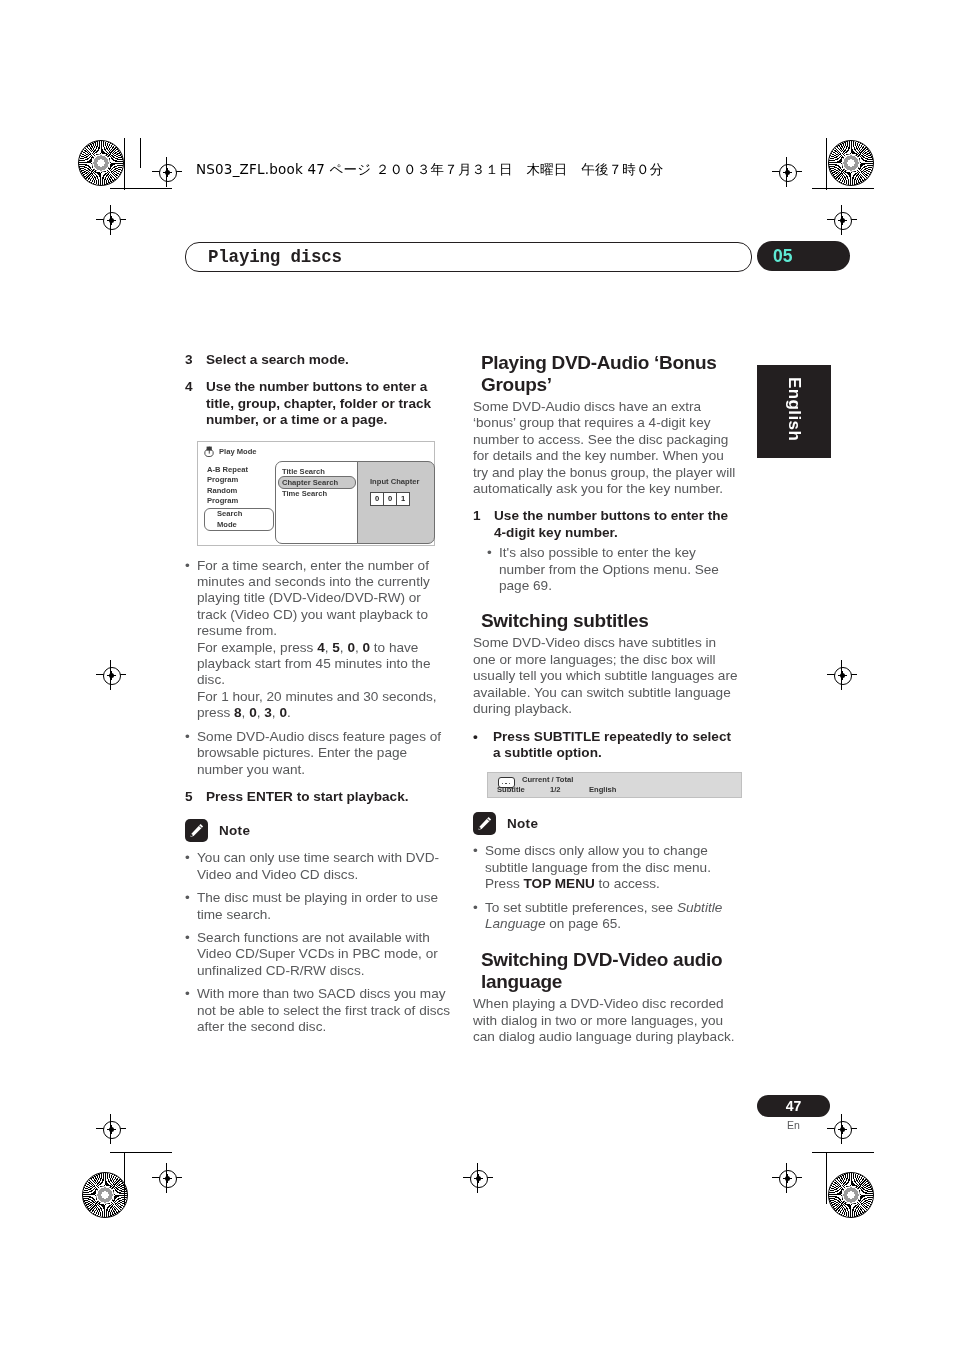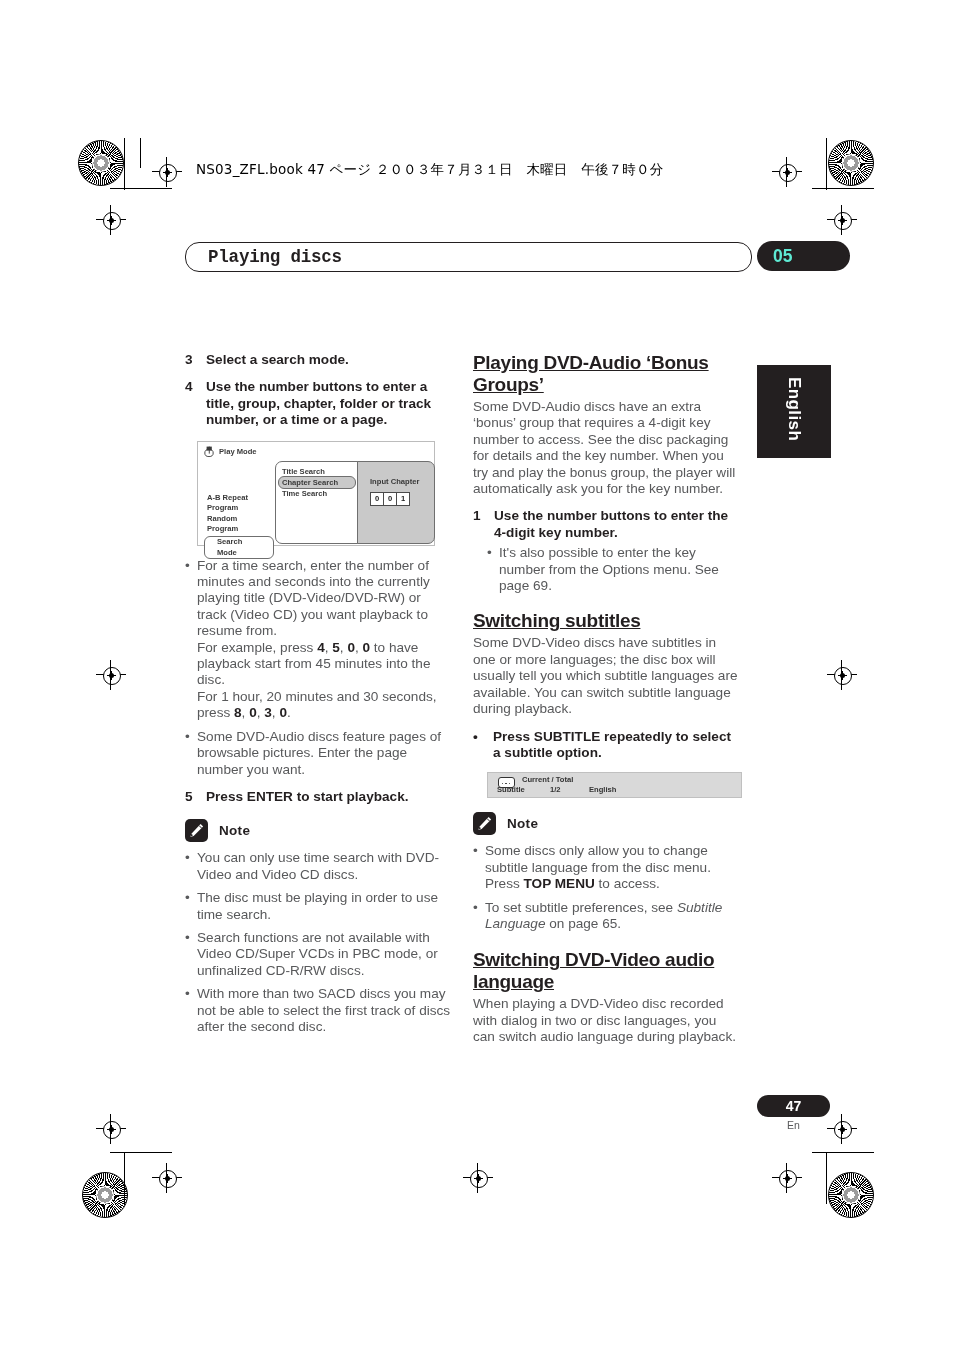--- a/index.html
+++ b/index.html
@@ -46,21 +46,21 @@
   .sidetab{position:absolute;left:757px;top:365px;width:74px;height:93px;background:#231f20;}
   .sidetab span{display:block;color:#fff;font-weight:bold;font-size:17px;
     transform:rotate(90deg);transform-origin:left top;
     position:absolute;left:47px;top:12px;white-space:nowrap;letter-spacing:.4px;}
 
   
   .col{position:absolute;width:268px;}
   .colL{left:185px;top:352px;}
   .colR{left:473px;top:352px;}
 
-  h2.sec{font-size:19px;line-height:22px;font-weight:bold;margin:0 0 3px 0;letter-spacing:-.3px;color:#231f20;text-decoration:underline;}
+  h2.sec{font-size:19px;line-height:22px;font-weight:bold;margin:0 0 3px 8px;letter-spacing:-.3px;color:#231f20;}
   p.body{font-size:13.6px;line-height:16.4px;margin:0 0 11px 0;color:#58595b;}
 
   .step{display:flex;font-size:13.6px;line-height:16.4px;font-weight:bold;margin:0 0 11px 0;color:#231f20;}
   .step .n{width:21px;flex:none;}
   .step .t{flex:1;}
 
   ul.bl{list-style:none;margin:0 0 11px 0;padding:0;}
   ul.bl li{display:flex;font-size:13.6px;line-height:16.4px;color:#58595b;margin-bottom:7px;}
   ul.bl li:last-child{margin-bottom:0;}
   ul.bl li .b{width:12px;flex:none;}
@@ -76,21 +76,21 @@
   .note{margin:14px 0 8px 0;display:flex;align-items:center;gap:11px;}
   .noteicon{width:23px;height:23px;background:#231f20;border-radius:5px;position:relative;flex:none;}
   .noteicon svg{position:absolute;left:3px;top:3px;}
   .note .lbl{font-size:13.5px;font-weight:bold;letter-spacing:.3px;color:#231f20;}
 
   
   .osdfig{position:relative;width:238px;height:105px;margin:12px 0 12px 12px;background:#ffffff;}
   .osdfig .frame{position:absolute;left:0;top:0;right:0;bottom:0;border:1px solid #bcbcbc;}
   .pm-title{position:absolute;left:7px;top:5px;display:flex;align-items:center;gap:4px;}
   .pm-title .lbl{font-size:7.6px;font-weight:bold;color:#3a3a3a;}
-  .pm-left{position:absolute;left:7px;top:24px;width:70px;font-size:7.6px;font-weight:bold;color:#3a3a3a;line-height:10.6px;margin-top:28px;}
+  .pm-left{position:absolute;left:7px;top:24px;width:70px;font-size:7.6px;font-weight:bold;color:#3a3a3a;line-height:10.6px;}
   .pm-left .it{padding-left:3px;}
   .pm-left .sel{position:relative;border:1px solid #6f6f6f;border-radius:6px;background:#fff;padding:0 12px;margin-top:1px;}
   .pm-panel{position:absolute;left:78px;top:20px;width:82px;height:81px;background:#fff;border:1px solid #6f6f6f;border-radius:7px 0 0 7px;}
   .pm-panel2{position:absolute;left:160px;top:20px;width:76px;height:81px;background:#c9c9c9;border:1px solid #6f6f6f;border-radius:0 7px 7px 0;}
   .pm-opt{position:absolute;left:6px;font-size:7.6px;font-weight:bold;color:#3a3a3a;}
   .pm-opt.o1{top:5px;}
   .pm-opt.o2{top:16px;}
   .pm-opt.o3{top:27px;}
   .pm-hl{position:absolute;left:2px;top:14px;width:76px;height:11px;background:#c9c9c9;border:1px solid #6f6f6f;border-radius:6px;}
   .pm-inpt{position:absolute;left:12px;top:15px;font-size:7.6px;font-weight:bold;color:#3a3a3a;}
@@ -399,21 +399,21 @@
         <span class="b">•</span>
         <span class="c"><span>Some discs only allow you to change subtitle language from the disc menu. Press </span><b class="key">TOP MENU</b><span> to access.</span></span>
       </li>
       <li>
         <span class="b">•</span>
         <span class="c"><span>To set subtitle preferences, see </span><i class="it">Subtitle Language</i><span> on page 65.</span></span>
       </li>
     </ul>
 
     <h2 class="sec" style="margin-top:17px;">Switching DVD-Video audio language</h2>
-    <p class="body">When playing a DVD-Video disc recorded with dialog in two or disc languages, you can switch audio language during playback.</p>
+    <p class="body">When playing a DVD-Video disc recorded with dialog in two or more languages, you can dialog audio language during playback.</p>
   </div>
 
   <div class="pgnum">
     <span>47</span>
   </div>
   <div class="pgen">En</div>
 
 </div>
 
 </body></html>

